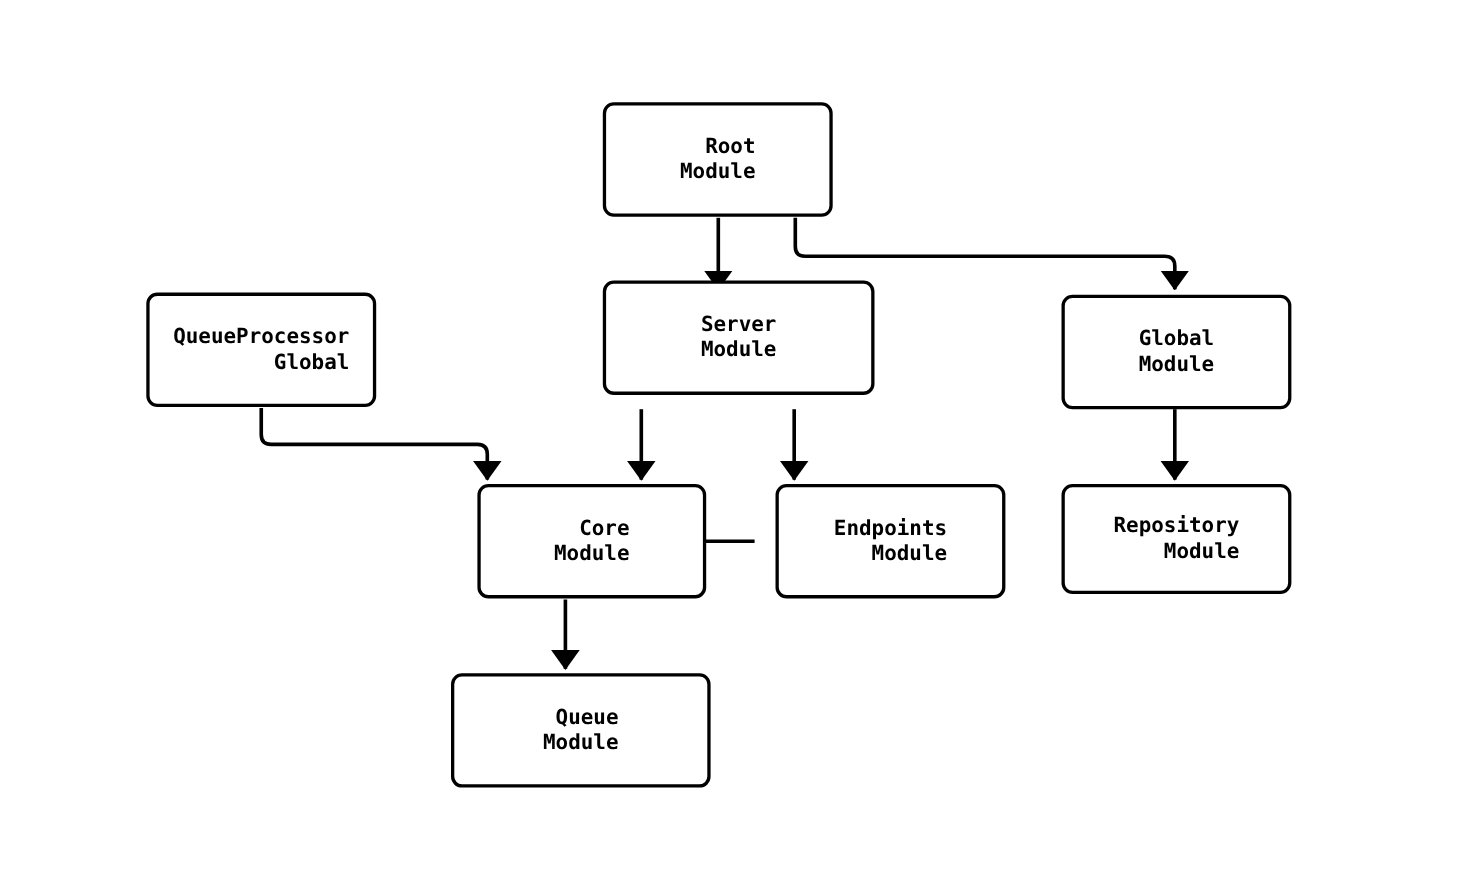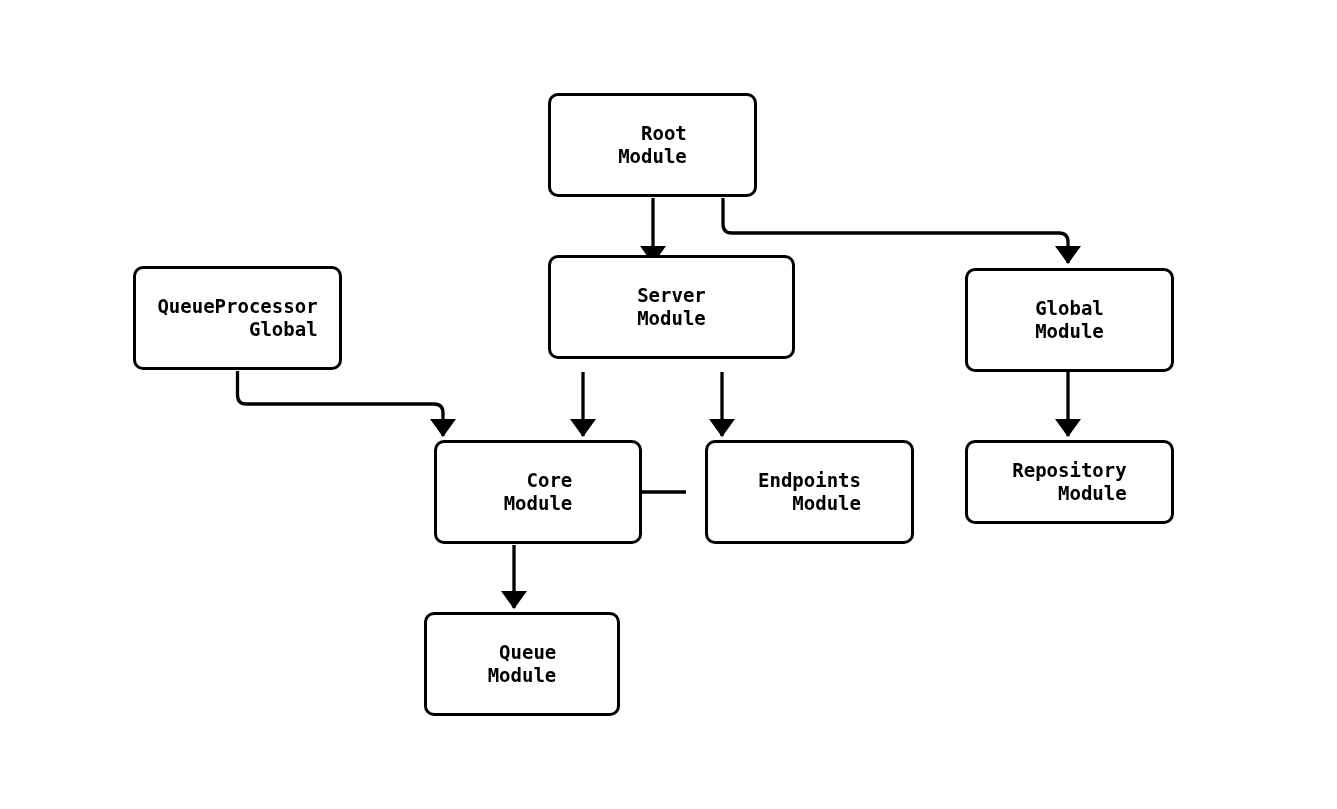--- a/index.html
+++ b/index.html
@@ -42,22 +42,22 @@
     font-size: 19px;
     line-height: 23px;
     white-space: pre-line;
   }
   .node-root        { left: 548px; top:  93px; width: 209px; height: 104px; }
   .node-queueprocessor { left: 133px; top: 266px; width: 209px; height: 104px; }
   .node-server      { left: 548px; top: 255px; width: 247px; height: 104px; }
   .node-global      { left: 965px; top: 268px; width: 209px; height: 104px; }
   .node-core        { left: 414px; top: 440px; width: 208px; height: 104px; margin-left: 20px; }
   .node-endpoints   { left: 705px; top: 440px; width: 209px; height: 104px; }
-  .node-repository  { left: 965px; top: 440px; width: 209px; height: 84px; }
-  .node-queue       { left: 424px; top: 612px; width: 196px; height: 104px; }
+  .node-repository  { left: 965px; top: 440px; width: 209px; height: 100px; }
+  .node-queue       { left: 410px; top: 612px; width: 236px; height: 104px; }
 </style>
 </head>
 <body>
 
 <div class="canvas">
 
   <svg class="edges-layer" viewBox="0 0 1337 809" xmlns="http://www.w3.org/2000/svg">
     <defs>
       <marker id="arrow" viewBox="0 0 18 26" markerWidth="18" markerHeight="26" refX="17" refY="13" orient="auto" markerUnits="userSpaceOnUse">
         <path d="M0,0 L18,13 L0,26 Z" fill="#000000"></path>

